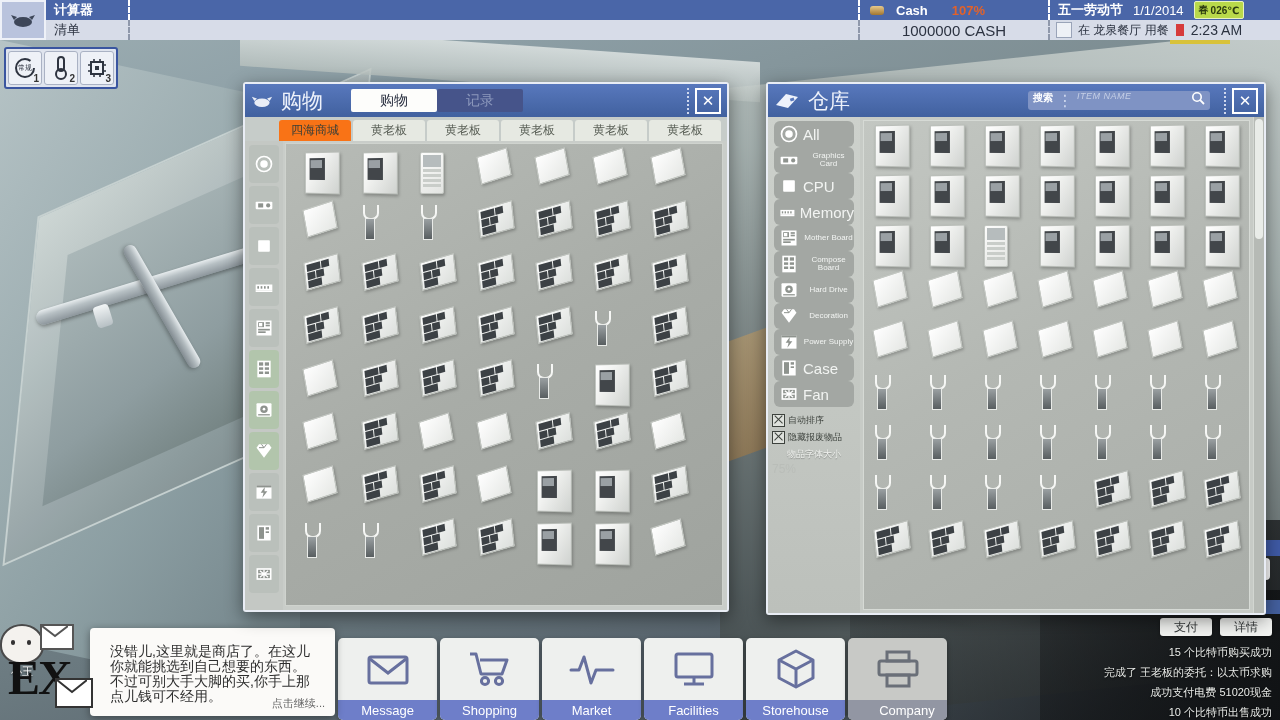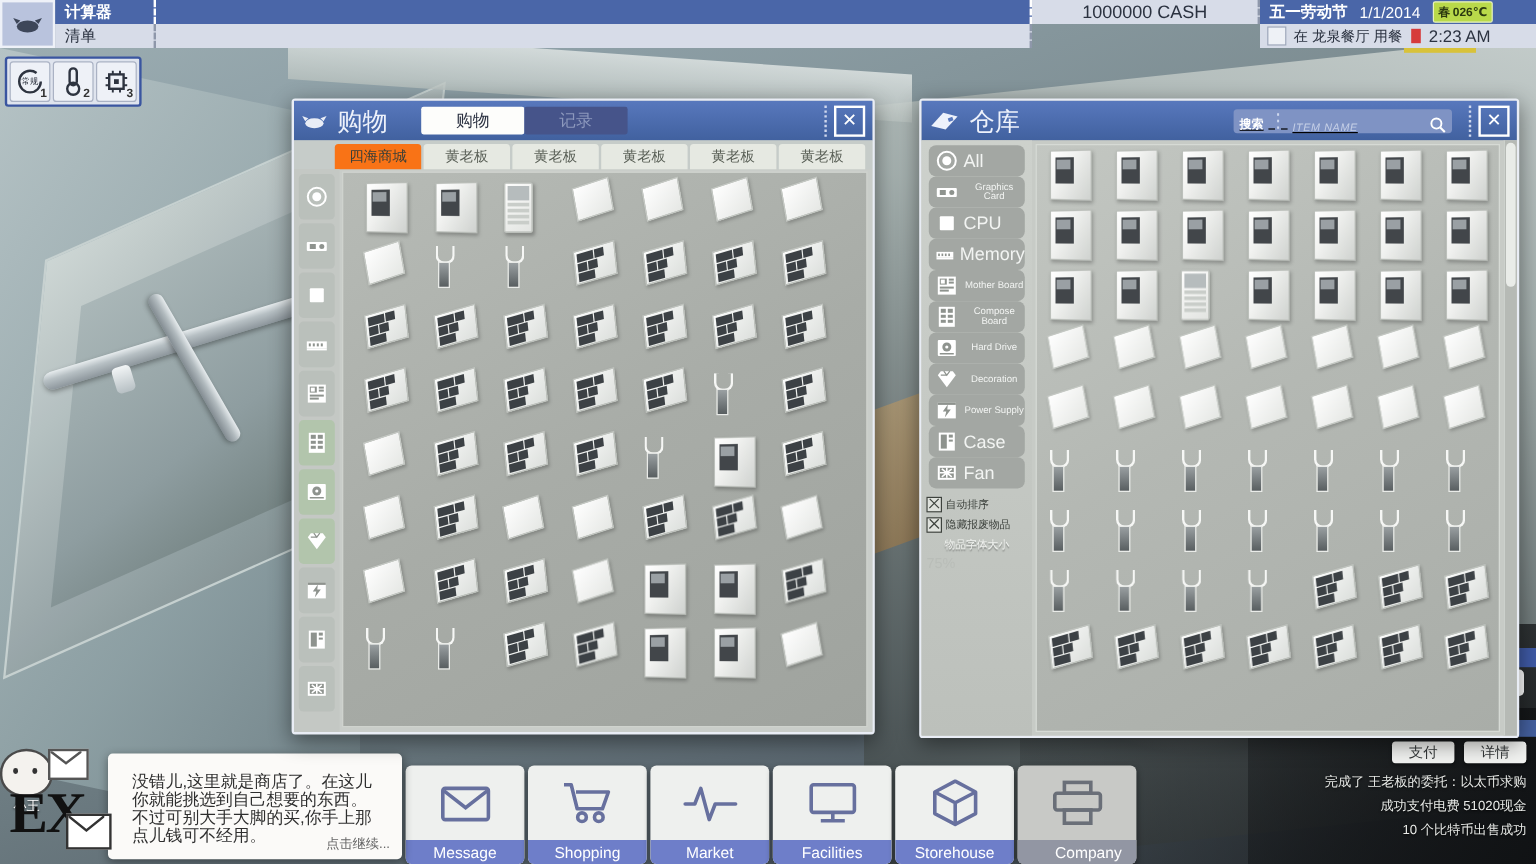--- a/index.html
+++ b/index.html
@@ -117,22 +117,22 @@
 
   .opt-row{display:flex;align-items:center;gap:3px;font-size:9px;color:#3d423d;margin-top:4px;}
   .cbox{width:11px;height:11px;border:1px solid #3d423d;background:#dfe2dd;position:relative;}
   .cbox:before,.cbox:after{content:"";position:absolute;left:0;top:4px;width:11px;height:1.4px;background:#3d423d;}
   .cbox:before{transform:rotate(45deg);}
   .cbox:after{transform:rotate(-45deg);}
   .font-lbl{font-size:9px;color:#f0f2ef;text-align:center;margin-top:4px;text-shadow:0 1px 1px rgba(0,0,0,.3);}
   .pct-lbl{font-size:12px;color:#b9bdb8;margin-top:1px;}
 
   
-  .search-wrap{display:flex;align-items:flex-end;gap:4px;background:#7f93c4;border-radius:3px;
-    padding:0 5px;margin-left:auto;text-decoration:underline;}
+  .search-wrap{display:flex;align-items:flex-start;gap:4px;background:#7f93c4;border-radius:3px;
+    padding:0 5px;margin-left:auto;}
   .search-lbl{font-size:10px;color:#ffffff;font-weight:bold;}
   .search-in{width:110px;font-size:9px;color:#c5cfe6;font-style:italic;letter-spacing:.5px;}
 
   
   .it{position:absolute;}
   .spr-case{width:34px;height:40px;background:linear-gradient(120deg,#ffffff 0%,#f1f2f0 38%,#cfd2cf 100%);
     border:1px solid #b9bdb8;transform:perspective(200px) rotateY(-14deg);box-shadow:1px 2px 3px rgba(0,0,0,.25);}
   .spr-case i{position:absolute;left:4px;top:5px;width:16px;height:22px;background:#42464a;display:block;}
   .spr-case b{position:absolute;left:5px;top:7px;width:12px;height:8px;background:#9aa0a4;display:block;}
   .spr-plate{width:30px;height:26px;background:linear-gradient(140deg,#ffffff,#e5e7e4);
@@ -229,20 +229,25 @@
   </div>
   <div class="tb-col" style="width:84px;">
     <div class="tb-top dashed-sep" style="padding-left:8px;">计算器</div>
     <div class="tb-bot dashed-sep-d" style="padding-left:8px;">清单</div>
   </div>
   <div class="tb-col" style="width:730px;">
     <div class="tb-top dashed-sep"></div>
     <div class="tb-bot dashed-sep-d"></div>
   </div>
   <div class="tb-col" style="width:190px;">
+    <div class="tb-top dashed-sep" style="padding-left:10px;gap:12px;">
+      <span class="coin"></span>
+      <span>Cash</span>
+      <span class="cash-pct">107%</span>
+    </div>
     <div class="tb-bot dashed-sep-d" style="justify-content:center;font-size:15px;">1000000 CASH</div>
   </div>
   <div class="tb-col" style="width:230px;">
     <div class="tb-top" style="padding-left:8px;gap:10px;">
       <span>五一劳动节</span>
       <span style="font-weight:normal;">1/1/2014</span>
       <span class="temp-badge">
         <span>春</span>
           <span>026℃</span>
       </span>
@@ -1397,16 +1402,17 @@
 <div id="dlg">
   <p>没错儿,这里就是商店了。在这儿你就能挑选到自己想要的东西。不过可别大手大脚的买,你手上那点儿钱可不经用。</p>
   <div class="cont">点击继续...</div>
 </div>
 
 <div id="rb">
   <div class="rb-btn">支付</div>
   <div class="rb-btn">详情</div>
 </div>
 <div id="log">
+    <div>15 个比特币购买成功</div>
     <div>完成了 王老板的委托：以太币求购</div>
     <div>成功支付电费 51020现金</div>
     <div>10 个比特币出售成功</div>
   </div>
 
 </body></html>

